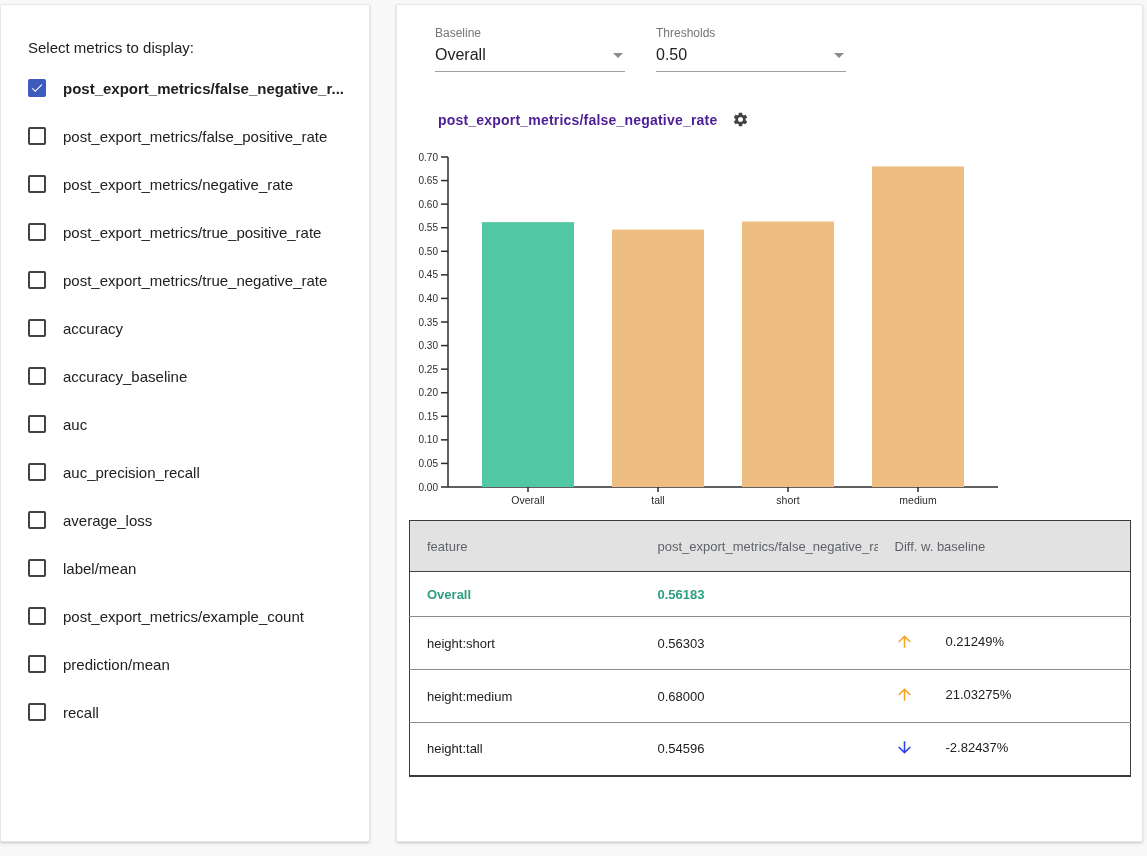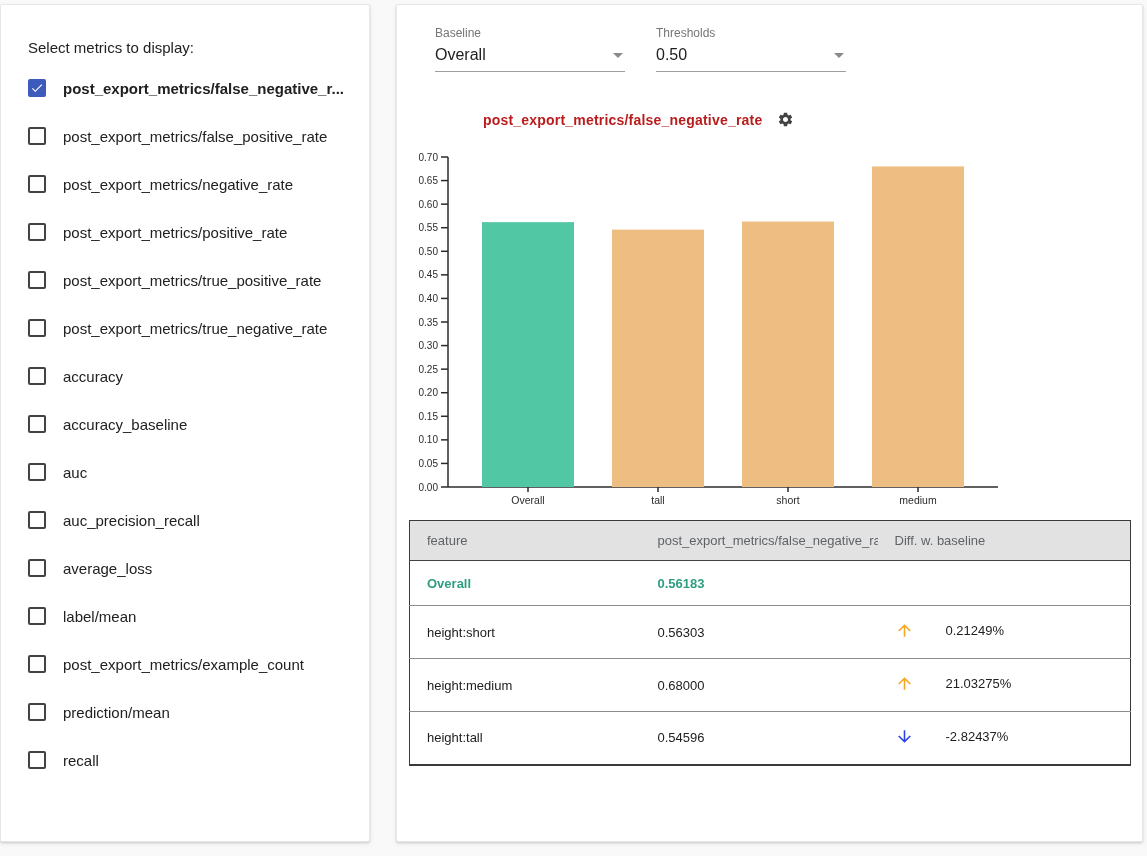--- a/index.html
+++ b/index.html
@@ -50,41 +50,41 @@
   }
   .dd-value { font-size: 16px; color: #212121; }
   .dd-arrow {
     width: 0; height: 0;
     border-left: 5px solid transparent; border-right: 5px solid transparent;
     border-top: 5px solid #8a8a8a;
   }
 
   
   .chart-header { position: absolute; left: 41px; top: 106px; display: flex; align-items: center; }
-  .chart-title { font-size: 14px; font-weight: 700; color: #b91c1c; letter-spacing: 0.2px; margin-left: 45px; }
+  .chart-title { font-size: 14px; font-weight: 700; color: #4c1d95; letter-spacing: 0.2px; }
   .gear-btn { margin-left: 15px; width: 17px; height: 17px; cursor: pointer; }
   .gear-btn svg { width: 17px; height: 17px; }
   .gear-btn path { fill: #424242; }
 
   
   #bar-chart { position: absolute; left: 0; top: 146px; }
   #bar-chart text { font-family: "Liberation Sans", "DejaVu Sans", sans-serif; fill: #2b2b2b; }
 
   
   .metric-table {
     position: absolute; left: 12px; top: 515px; width: 721px;
     border-collapse: collapse; table-layout: fixed;
     border: 1px solid #3a3a3a; border-bottom-width: 2px;
     background: #fff;
   }
   .metric-table col.c1 { width: 231px; }
   .metric-table col.c2 { width: 237px; }
   .metric-table col.c3 { width: 253px; }
   .metric-table th {
-    background: #e2e2e2; height: 40px; text-align: left;
+    background: #e2e2e2; height: 51px; text-align: left;
     font-size: 13px; font-weight: 400; color: #5f6368;
     padding-left: 17px; border-bottom: 1px solid #424242;
     white-space: nowrap; overflow: hidden;
   }
   .metric-table td {
     font-size: 13px; color: #212121; padding-left: 17px;
     white-space: nowrap; overflow: hidden;
   }
   .metric-table tr.data-row { border-top: 1px solid #8c8c8c; }
   .metric-table tr.data-row:first-child { border-top: none; }
@@ -117,26 +117,20 @@
     <span class="metric-label">post_export_metrics/false_positive_rate</span>
   </div>
 
   <div class="metric-item">
     <span class="checkbox">
       
     </span>
     <span class="metric-label">post_export_metrics/negative_rate</span>
   </div>
 
-  <div class="metric-item">
-    <span class="checkbox">
-      
-    </span>
-    <span class="metric-label">post_export_metrics/positive_rate</span>
-  </div>
 
   <div class="metric-item">
     <span class="checkbox">
       
     </span>
     <span class="metric-label">post_export_metrics/true_positive_rate</span>
   </div>
 
   <div class="metric-item">
     <span class="checkbox">

